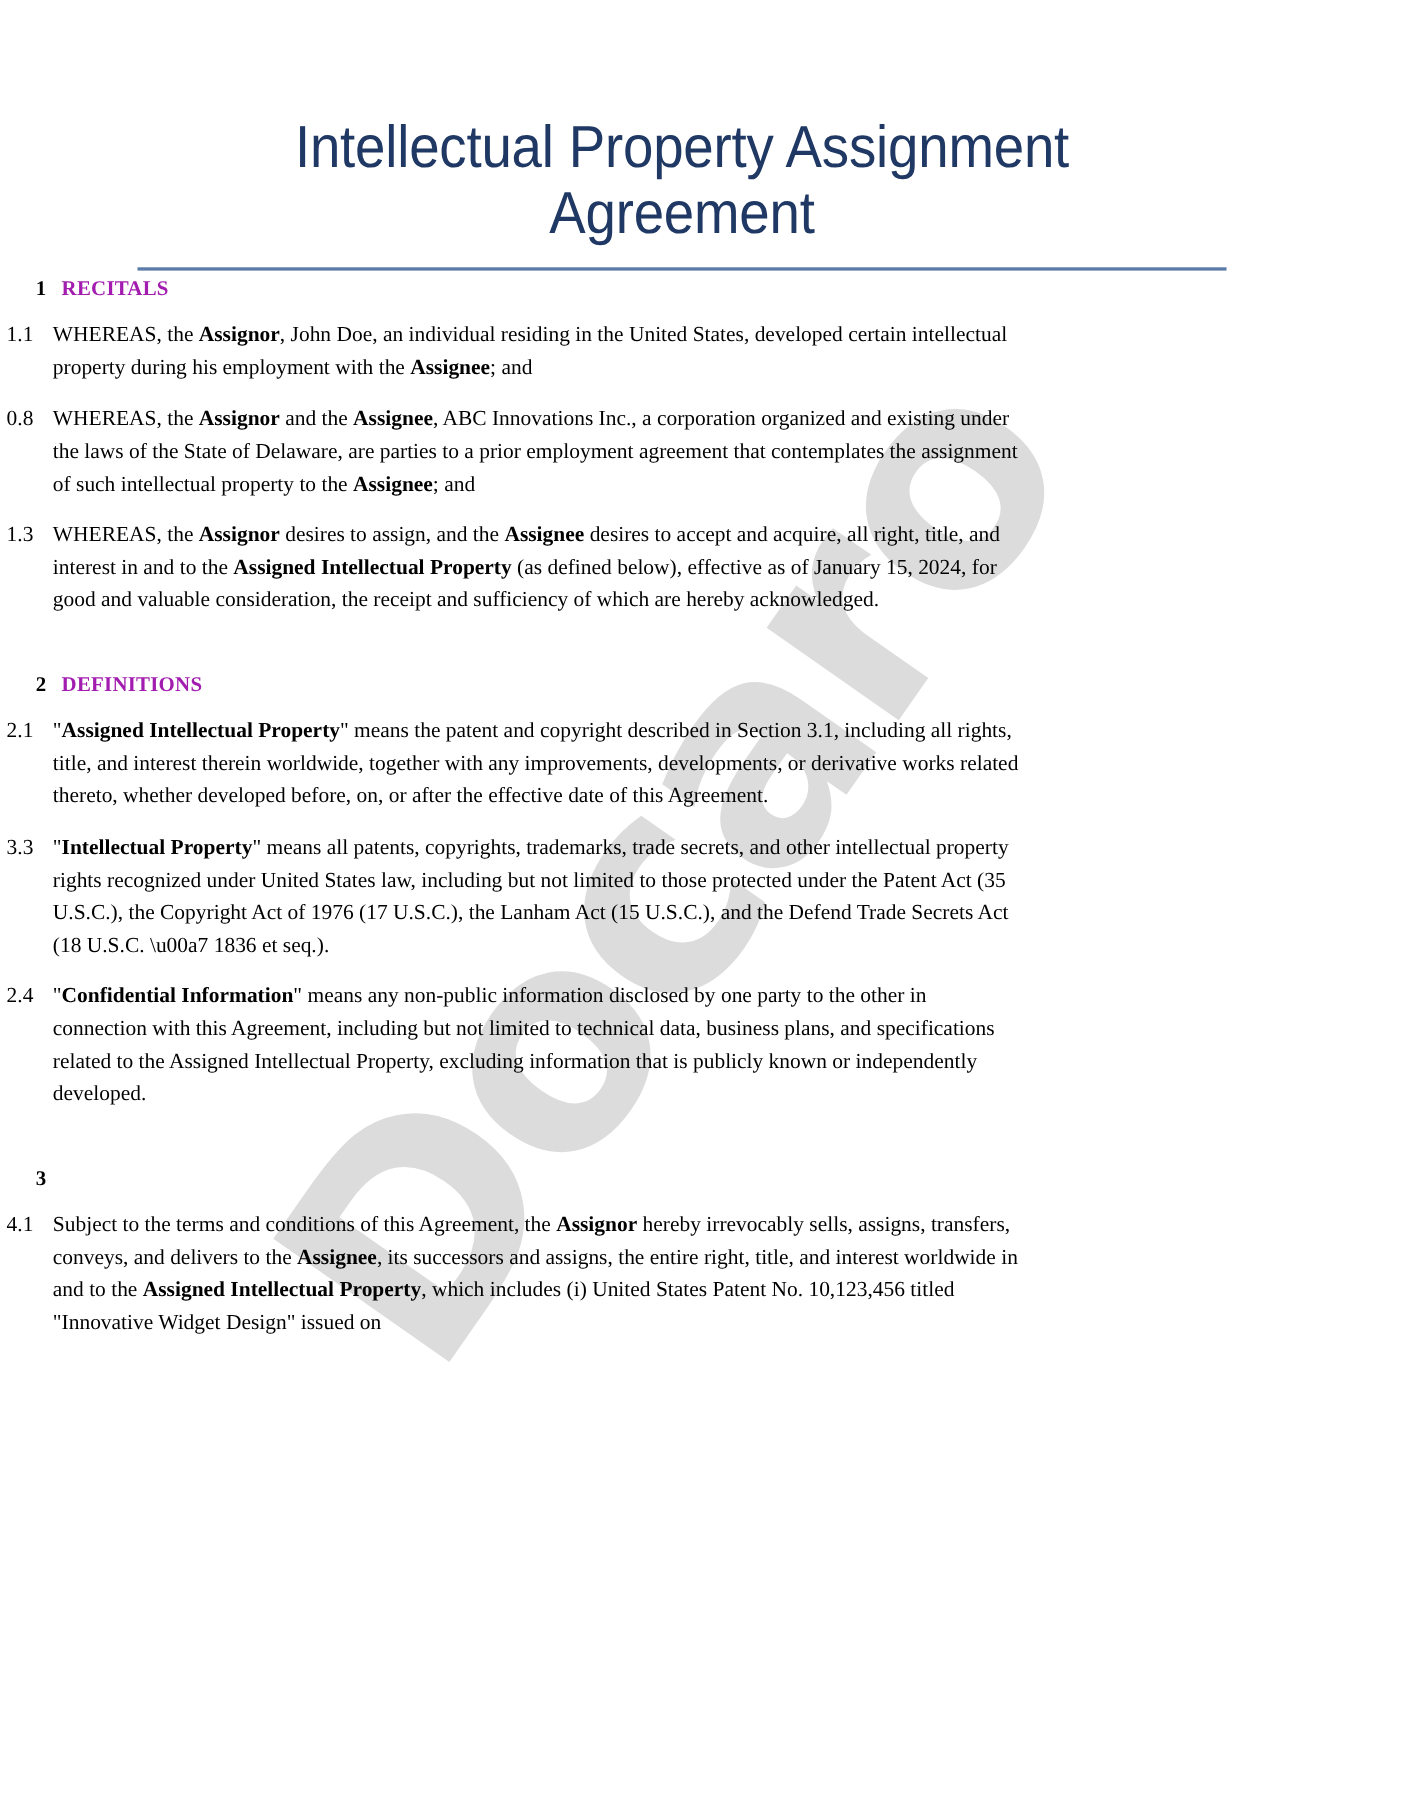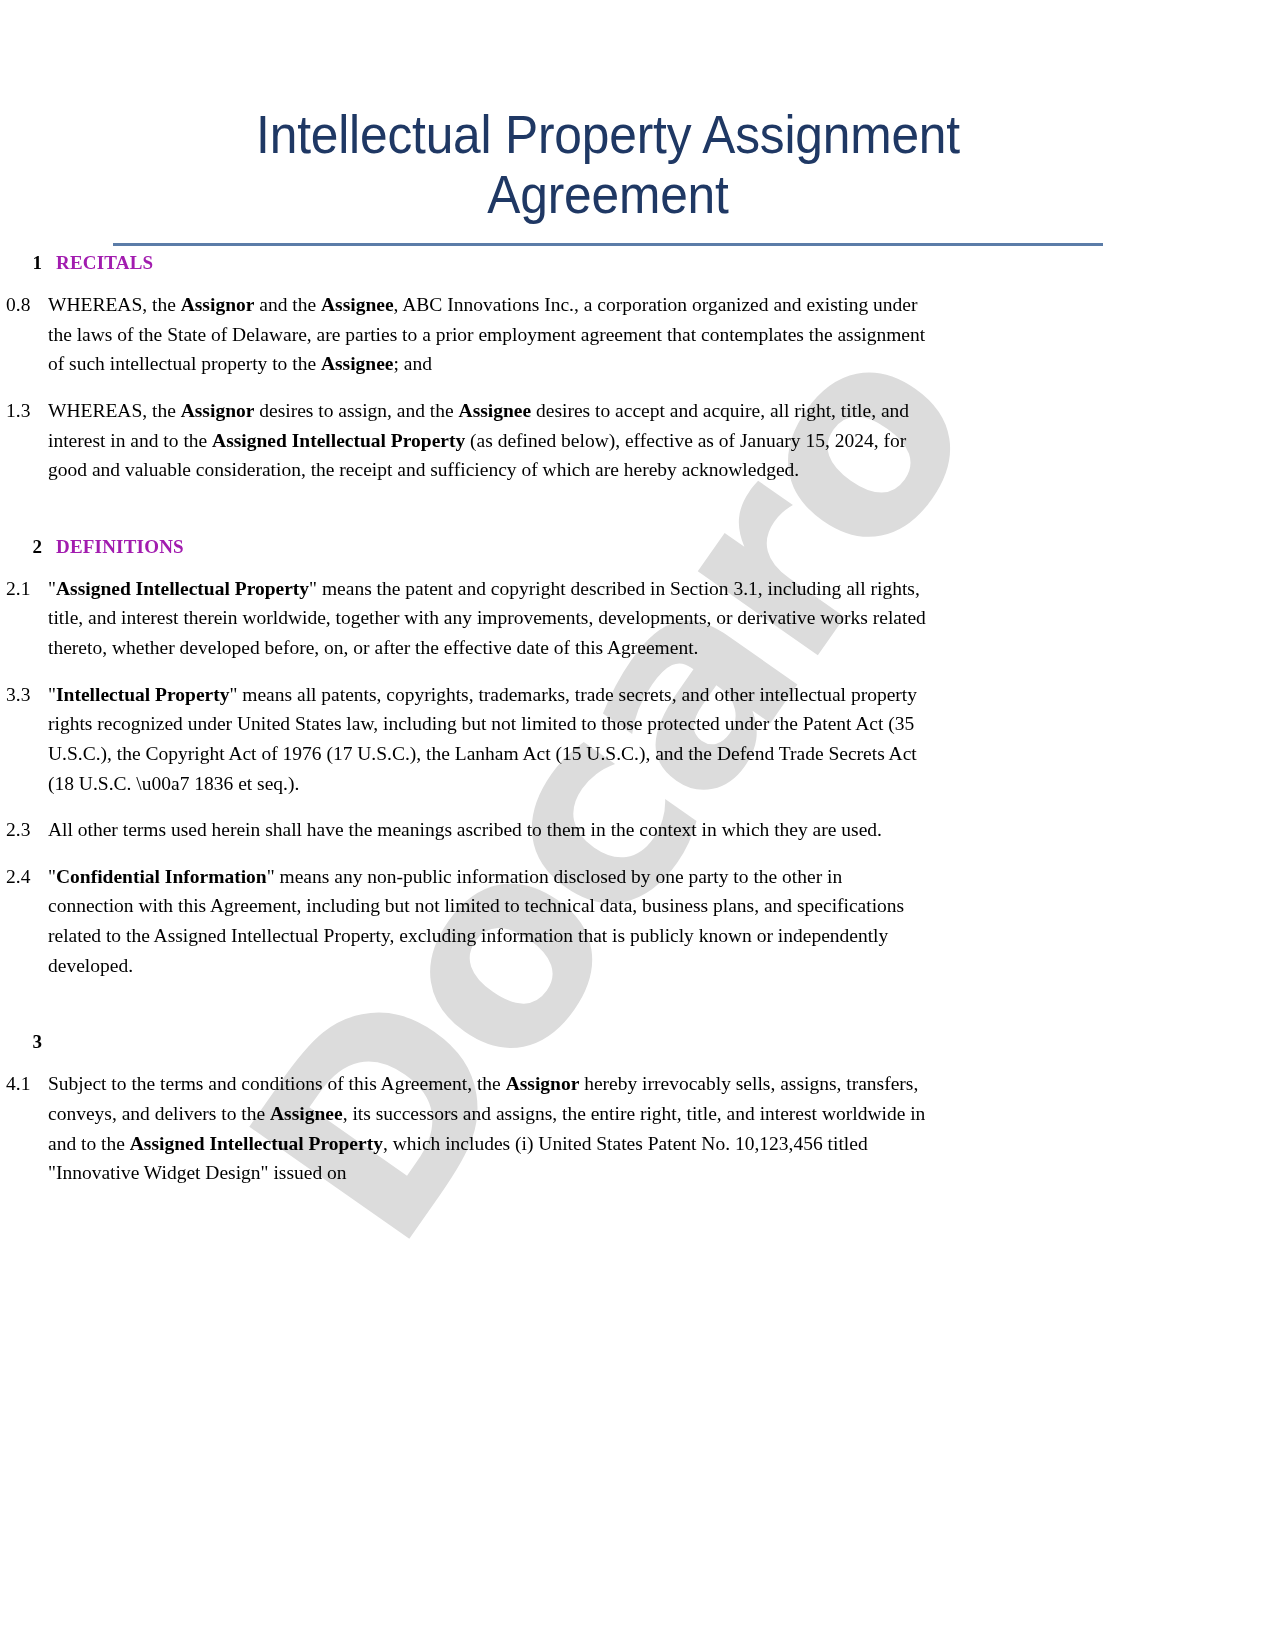--- a/index.html
+++ b/index.html
@@ -45,21 +45,21 @@
   }
 
   
   .content {
     position: relative;
     z-index: 2;
   }
 
   .title-block {
     position: absolute;
-    left: 113px;
+    left: 125px;
     top: 104px;
     width: 990px;
   }
   .doc-title {
     font-family: "Liberation Sans Narrow", "Liberation Sans", sans-serif;
     font-size: 54px;
     font-weight: 400;
     color: #1f3864;
     text-align: center;
     letter-spacing: -0.2px;
@@ -150,20 +150,24 @@
       <div class="title-rule"></div>
     </div>
 
     <div class="body-block" id="body-block">
         <div class="section-heading">
           <span class="num">1</span>
           <span class="label">RECITALS</span>
         </div>
         <div class="gap-after-section"></div>
         <div class="clause">
+          <div class="num">1.1</div>
+          <div class="text"><span>WHEREAS, the </span><b>Assignor</b><span>, John Doe, an individual residing in the United States, developed certain intellectual property during his employment with the </span><b>Assignee</b><span>; and</span></div>
+        </div>
+        <div class="clause">
           <div class="num">0.8</div>
           <div class="text"><span>WHEREAS, the </span><b>Assignor</b><span> and the </span><b>Assignee</b><span>, ABC Innovations Inc., a corporation organized and existing under the laws of the State of Delaware, are parties to a prior employment agreement that contemplates the assignment of such intellectual property to the </span><b>Assignee</b><span>; and</span></div>
         </div>
         <div class="clause">
           <div class="num">1.3</div>
           <div class="text"><span>WHEREAS, the </span><b>Assignor</b><span> desires to assign, and the </span><b>Assignee</b><span> desires to accept and acquire, all right, title, and interest in and to the </span><b>Assigned Intellectual Property</b><span> (as defined below), effective as of January 15, 2024, for good and valuable consideration, the receipt and sufficiency of which are hereby acknowledged.</span></div>
         </div>
         <div class="gap-before-section"></div>
         <div class="section-heading">
           <span class="num">2</span>
@@ -172,24 +176,20 @@
         <div class="gap-after-section"></div>
         <div class="clause">
           <div class="num">2.1</div>
           <div class="text"><span>"</span><b>Assigned Intellectual Property</b><span>" means the patent and copyright described in Section 3.1, including all rights, title, and interest therein worldwide, together with any improvements, developments, or derivative works related thereto, whether developed before, on, or after the effective date of this Agreement.</span></div>
         </div>
         <div class="clause">
           <div class="num">3.3</div>
           <div class="text"><span>"</span><b>Intellectual Property</b><span>" means all patents, copyrights, trademarks, trade secrets, and other intellectual property rights recognized under United States law, including but not limited to those protected under the Patent Act (35 U.S.C.), the Copyright Act of 1976 (17 U.S.C.), the Lanham Act (15 U.S.C.), and the Defend Trade Secrets Act (18 U.S.C. \u00a7 1836 et seq.).</span></div>
         </div>
         <div class="clause">
-          <div class="num">2.3</div>
-          <div class="text"><span>All other terms used herein shall have the meanings ascribed to them in the context in which they are used.</span></div>
-        </div>
-        <div class="clause">
           <div class="num">2.4</div>
           <div class="text"><span>"</span><b>Confidential Information</b><span>" means any non-public information disclosed by one party to the other in connection with this Agreement, including but not limited to technical data, business plans, and specifications related to the Assigned Intellectual Property, excluding information that is publicly known or independently developed.</span></div>
         </div>
         <div class="gap-before-section"></div>
         <div class="section-heading">
           <span class="num">3</span>
         </div>
         <div class="gap-after-section"></div>
         <div class="clause">
           <div class="num">4.1</div>

